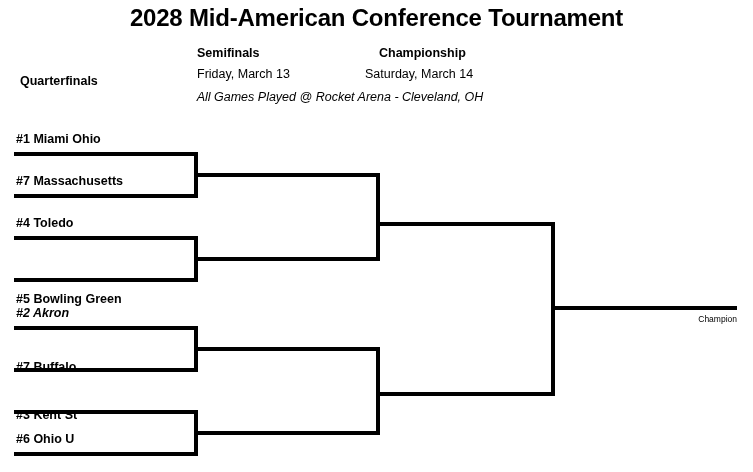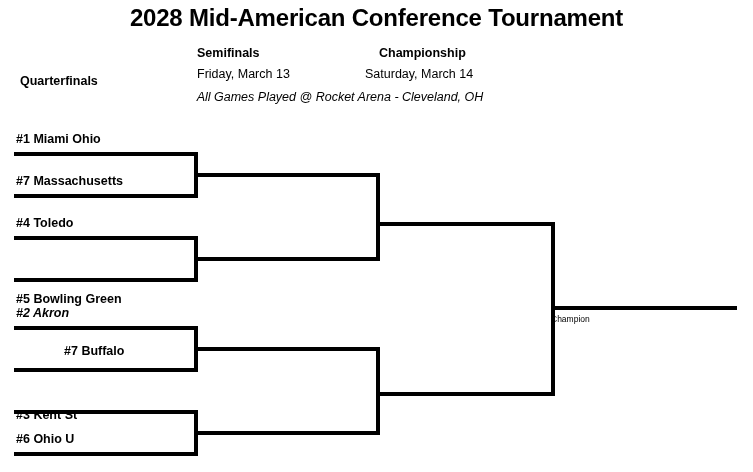--- a/index.html
+++ b/index.html
@@ -84,21 +84,21 @@
     font-weight: bold;
     line-height: 14px;
     white-space: nowrap;
   }
   .champion-label {
     position: absolute;
     font-size: 8.5px;
     font-weight: normal;
     line-height: 10px;
     white-space: nowrap;
-    text-align: left;
+    text-align: right;
   }
 </style>
 </head>
 <body>
 
 <div id="page">
 
   <div class="title">2028 Mid-American Conference Tournament</div>
 
   <div class="round-label" style="left:20px; top:46px;margin-top:28px;">Quarterfinals</div>
@@ -121,21 +121,21 @@
 
     <div class="team" style="left:16px; top:216px;">#4 Toledo</div>
     <div class="hline" style="left:14px; top:236px; width:184px;"></div>
 
     <div class="team" style="left:16px; top:258px;margin-top:34px;">#5 Bowling Green</div>
     <div class="hline" style="left:14px; top:278px; width:184px;"></div>
 
     <div class="team" style="left:16px; top:306px;font-style:italic;">#2 Akron</div>
     <div class="hline" style="left:14px; top:326px; width:184px;"></div>
 
-    <div class="team" style="left:16px; top:344px;margin-left:48px;">#7 Buffalo</div>
+    <div class="team" style="left:16px; top:360px;">#7 Buffalo</div>
     <div class="hline" style="left:14px; top:368px; width:184px;"></div>
 
     <div class="team" style="left:16px; top:408px;">#3 Kent St</div>
     <div class="hline" style="left:14px; top:410px; width:184px;"></div>
 
     <div class="team" style="left:16px; top:432px;">#6 Ohio U</div>
     <div class="hline" style="left:14px; top:452px; width:184px;"></div>
 
     <div class="vline" style="left:194px; top:152px; height:46px;"></div>
     <div class="vline" style="left:194px; top:236px; height:46px;"></div>

